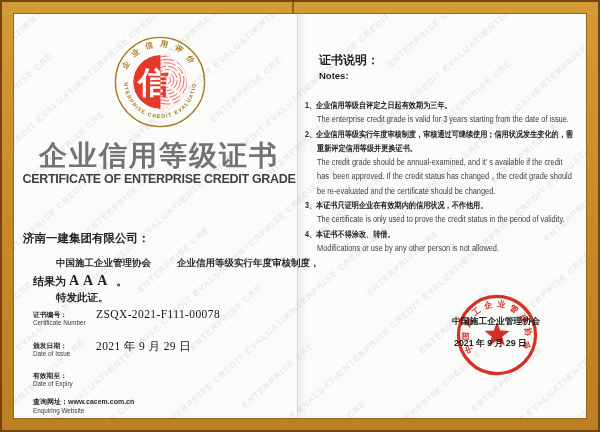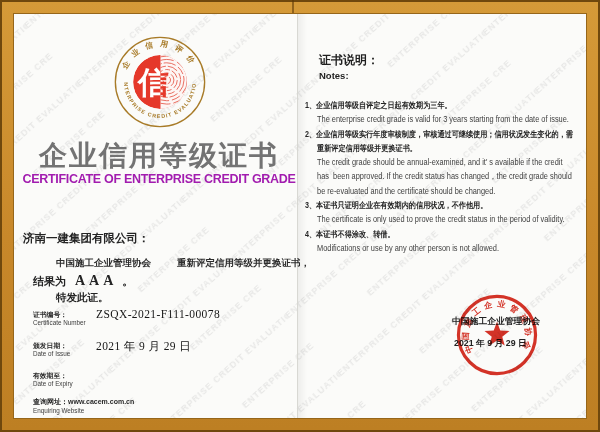--- a/index.html
+++ b/index.html
@@ -15,26 +15,26 @@
   .fold{position:absolute;left:283px;top:0;width:1px;height:100%;background:#d8d8d3;}
   .fold-shade{position:absolute;left:284px;top:0;width:9px;height:100%;
               background:linear-gradient(90deg,rgba(0,0,0,.055),rgba(0,0,0,0));}
   
   .logo{position:absolute;left:98px;top:20px;width:96px;height:96px;}
   .logo .arc-zh{font-size:8px;fill:#a87b28;letter-spacing:7px;font-weight:bold;}
   .logo .arc-en{font-size:5.6px;fill:#a87b28;letter-spacing:1.1px;font-weight:bold;}
   .title-zh{position:absolute;left:0;top:123px;width:290px;text-align:center;font-size:28px;font-weight:bold;
             color:#737373;letter-spacing:2px;white-space:pre;}
   .title-en{position:absolute;left:0;top:158px;width:290px;text-align:center;font-size:12.5px;font-weight:bold;
-            color:#a21caf;letter-spacing:-0.3px;white-space:pre;}
+            color:#404040;letter-spacing:-0.3px;white-space:pre;}
   .addressee{position:absolute;left:9px;top:217px;font-size:11.5px;font-weight:bold;color:#242424;white-space:pre;}
   .para{position:absolute;left:42px;top:243px;font-size:9.5px;font-weight:bold;color:#2c2c2c;white-space:pre;}
   .para .gap{display:inline-block;width:26px;}
   .result{position:absolute;left:19px;top:259px;font-size:11px;font-weight:bold;color:#242424;white-space:pre;}
-  .result .grade{font-family:"Liberation Serif",serif;font-size:14px;font-weight:bold;letter-spacing:4px;margin:0 5px 0 9px;}
+  .result .grade{font-family:"Liberation Serif",serif;font-size:14px;font-weight:bold;letter-spacing:4px;margin:0 5px 0 3px;}
   .closing{position:absolute;left:42px;top:277px;font-size:10.5px;font-weight:bold;color:#242424;white-space:pre;}
   .field-row{position:absolute;left:19px;width:260px;height:24px;}
   .f-zh{font-size:6.8px;font-weight:bold;color:#2a2a2a;line-height:9px;white-space:pre;}
   .f-en{font-size:6.8px;color:#3c3c3c;line-height:8px;white-space:pre;transform:scaleX(.93);transform-origin:left;}
   .f-val{position:absolute;left:63px;top:-2px;font-family:"Liberation Serif",serif;font-size:11.5px;color:#161616;
          letter-spacing:.4px;white-space:pre;}
   .website{position:absolute;left:19px;top:383px;}
   .w-line{font-size:7px;font-weight:bold;color:#2a2a2a;line-height:9px;white-space:pre;}
   .w-en{font-size:6.8px;color:#3c3c3c;line-height:9px;white-space:pre;transform:scaleX(.93);transform-origin:left;}
   
@@ -111,21 +111,21 @@
         <text x="-7" y="11" clip-path="url(#clipL)" font-size="32" font-weight="bold" fill="#ffffff" text-anchor="middle">信</text>
         <text x="-7" y="11" clip-path="url(#clipR)" font-size="32" font-weight="bold" fill="#e5382a" text-anchor="middle">信</text>
       </g>
     </svg>
 
     <div class="title-zh">企业信用等级证书</div>
     <div class="title-en">CERTIFICATE OF ENTERPRISE CREDIT GRADE</div>
 
     <div class="addressee">济南一建集团有限公司：</div>
 
-    <div class="para"><span>中国施工企业管理协会</span><span class="gap"></span><span>重新评定信用等级并更换证书，</span></div>
+    <div class="para"><span>中国施工企业管理协会</span><span class="gap"></span><span>企业信用等级实行年度审核制度，</span></div>
 
     <div class="result"><span>结果为</span><span class="grade">AAA</span><span>。</span></div>
 
     <div class="closing">特发此证。</div>
 
     <div class="field-row" style="top:296px;">
       <div class="f-zh">证书编号：</div>
       <div class="f-en">Certificate Number</div>
       <div class="f-val">ZSQX-2021-F111-00078</div>
     </div>

